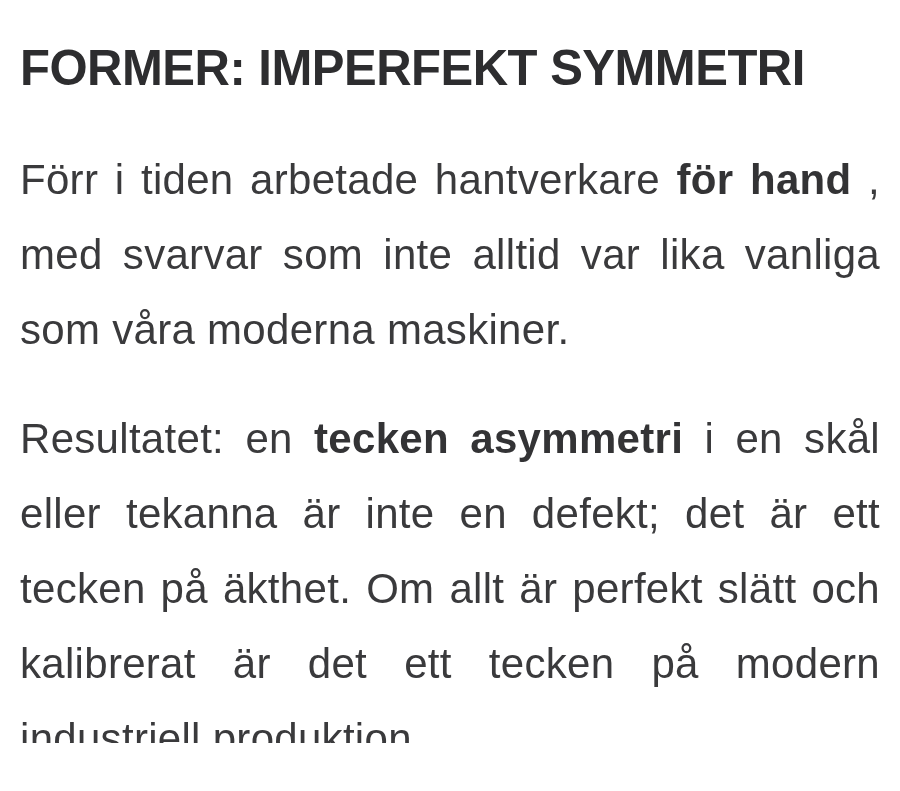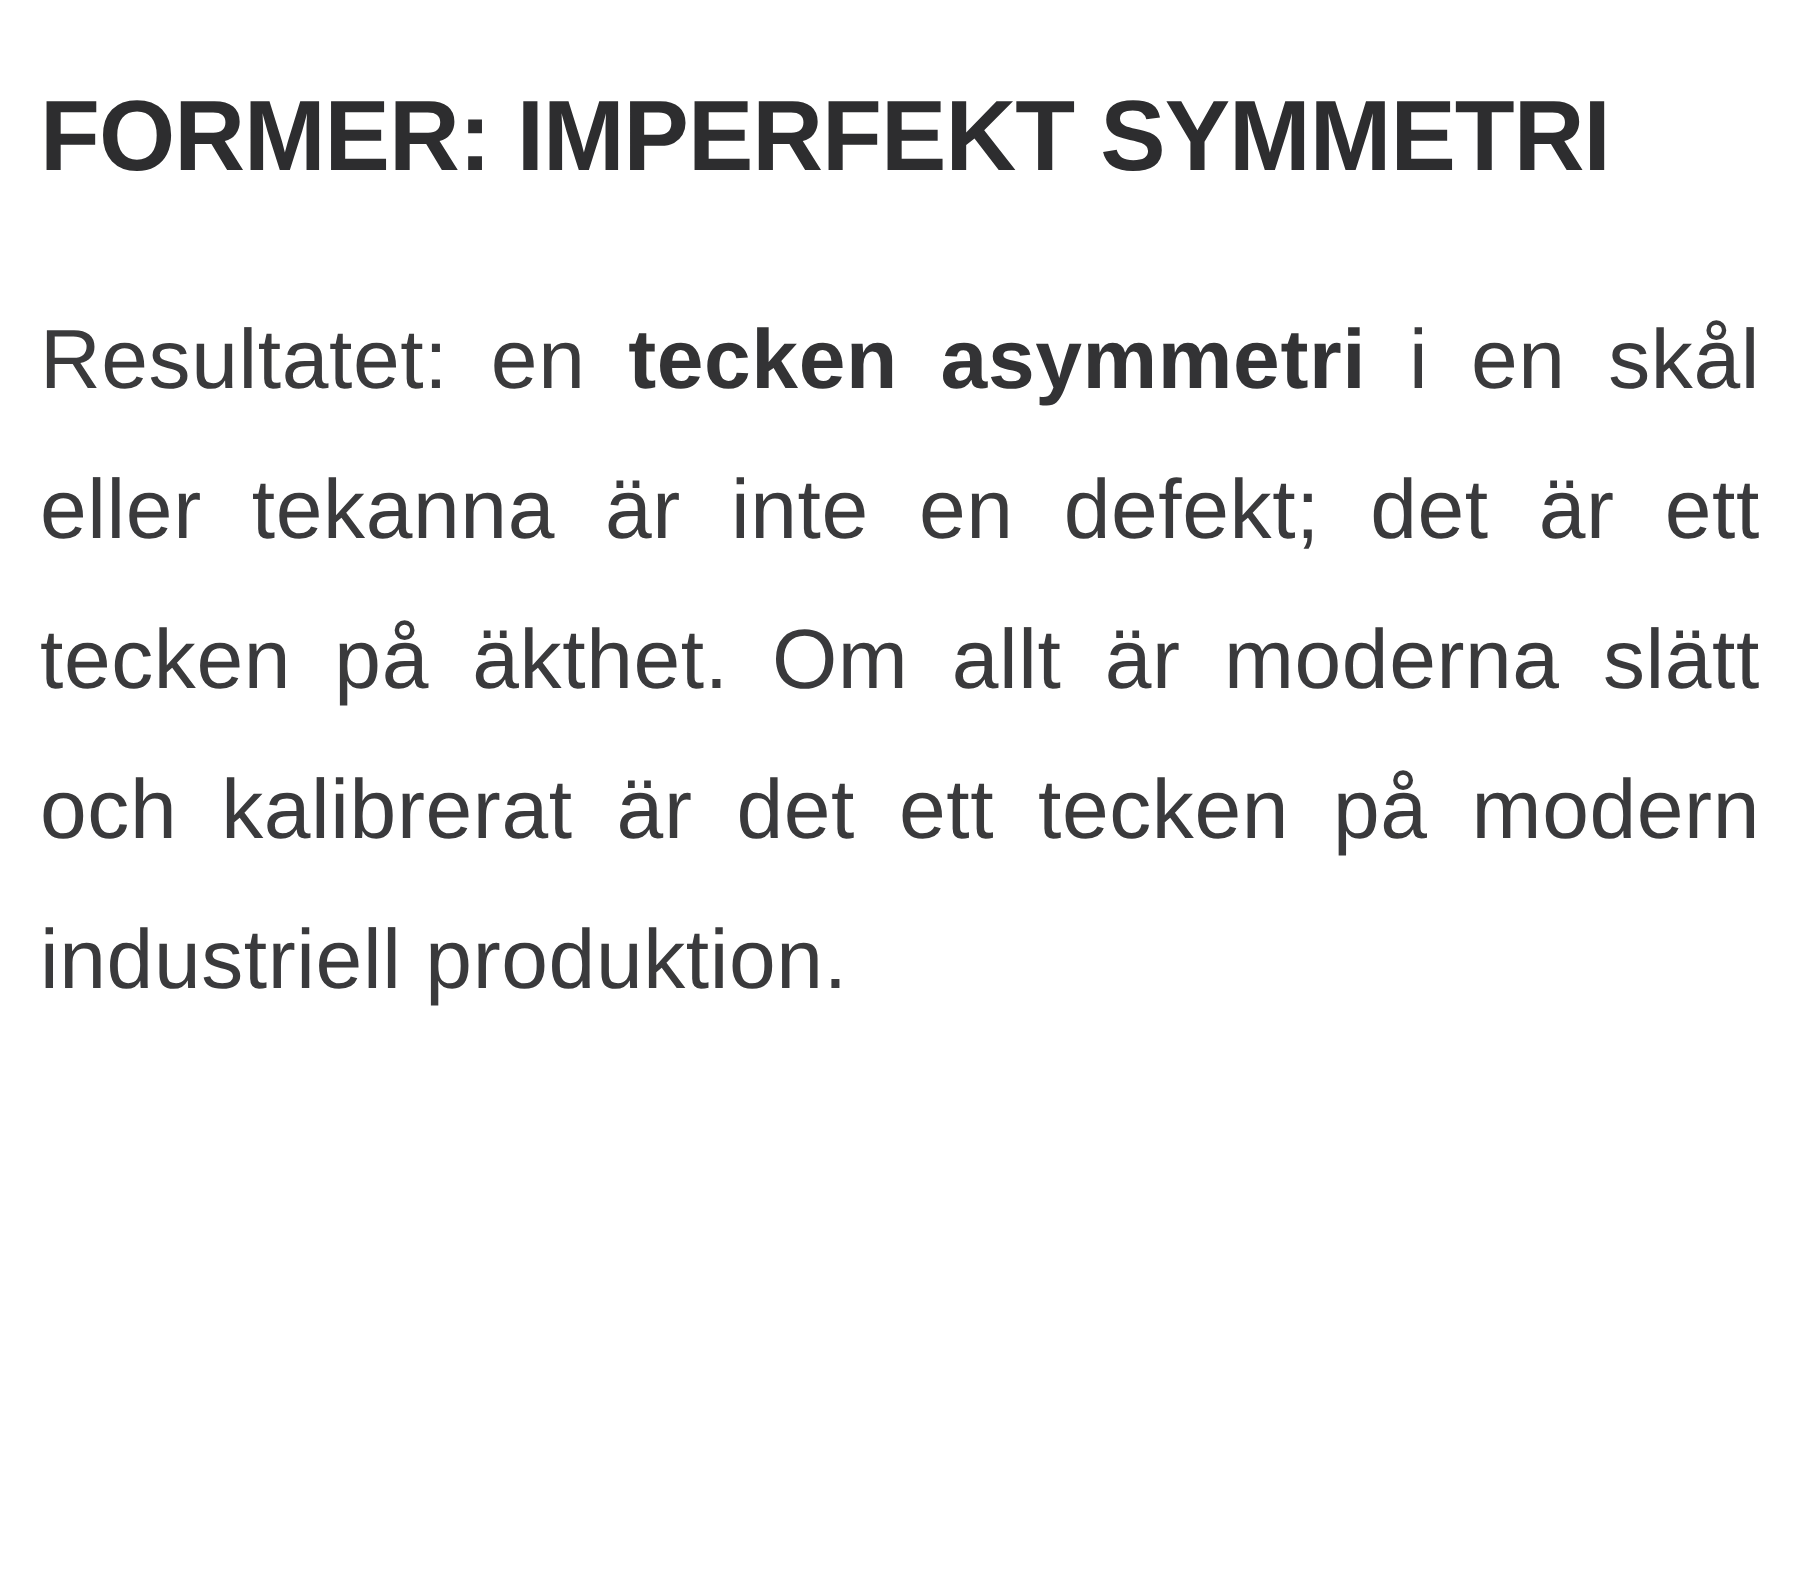--- a/index.html
+++ b/index.html
@@ -45,15 +45,16 @@
     font-weight: 700;
     color: #333335;
   }
 </style>
 </head>
 <body>
 
 <div class="page">
   <h1 class="heading">FORMER: IMPERFEKT SYMMETRI</h1>
   <div class="paragraphs" id="paragraphs">
-      <p><span>Resultatet: en </span><strong>tecken asymmetri</strong><span> i en skål eller tekanna är inte en defekt; det är ett tecken på äkthet. Om allt är moderna slätt och kalibrerat är det ett tecken på modern industriell produktion.</span></p>
+      <p><span>Förr i tiden arbetade hantverkare </span><strong>för hand</strong><span> , med svarvar som inte alltid var lika vanliga som våra moderna maskiner.</span></p>
+      <p><span>Resultatet: en </span><strong>tecken asymmetri</strong><span> i en skål eller tekanna är inte en defekt; det är ett tecken på äkthet. Om allt är perfekt slätt och kalibrerat är det ett tecken på modern industriell produktion.</span></p>
     </div>
 </div>
 
 </body></html>

